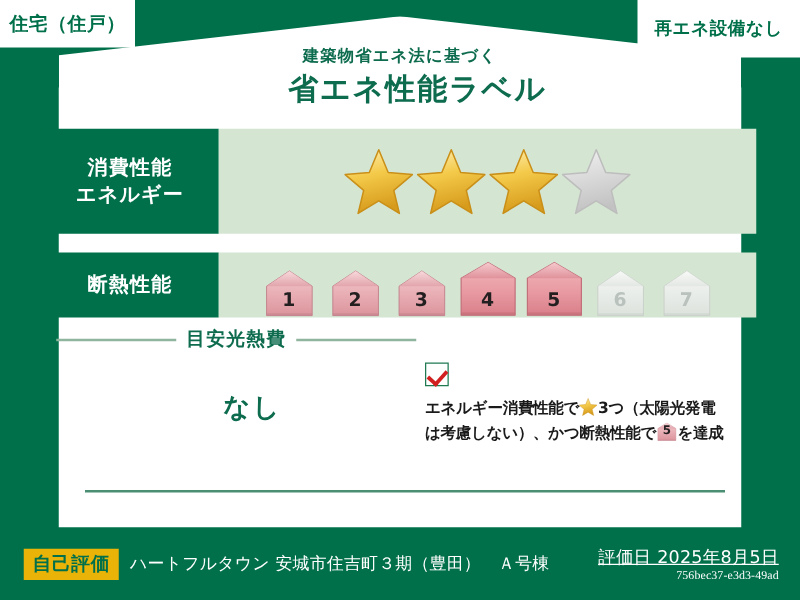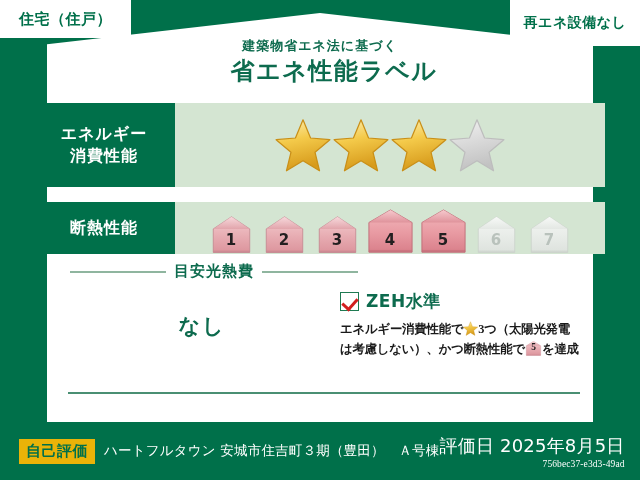--- a/index.html
+++ b/index.html
@@ -24,21 +24,21 @@
     background:#ffffff;
   }
 
   
   .corner-tag {
     position:absolute; top:0; background:#ffffff;
     color:#00704a; font-weight:bold; font-size:15px;
     display:flex; align-items:center; justify-content:center;
     letter-spacing:0.5px;
   }
-  #tag-left  { left:0;  width:131px; height:38px; }
+  #tag-left  { left:0;  width:108px; height:38px; }
   #tag-right { right:0; width:130px; height:46px; font-size:14px; }
 
   
   .title-wrap {
     position:absolute; left:0; right:0; top:38px;
     text-align:center; z-index:3; pointer-events:none;
   }
   .title-sub {
     color:#0d6b4e; font-size:13px; font-weight:bold;
     letter-spacing:1px; line-height:1.2;
@@ -81,21 +81,21 @@
   .hbadge svg { display:block; }
   .hbadge .num {
     position:absolute; left:0; right:0; bottom:5px;
     text-align:center; font-weight:bold; font-size:15px;
     color:#231f20; pointer-events:none;
   }
   .hbadge.off .num { color:#b9c2bc; }
 
   
   .cost-divider {
-    position:absolute; left:70px; top:262px; width:288px;
+    position:absolute; left:45px; top:262px; width:288px;
     display:flex; align-items:center; gap:8px;justify-content:flex-end;
   }
   .cost-divider .rule { flex:1; height:2px; background:#8fb59f; }
   .cost-divider .cost-title {
     color:#0d6b4e; font-weight:bold; font-size:15px; letter-spacing:1px;
   }
   .cost-value {
     position:absolute; left:58px; top:312px; width:288px;
     text-align:center; color:#0d6b4e; font-weight:bold; font-size:21px;
     letter-spacing:2px;
@@ -111,21 +111,21 @@
   .zeh-check::after {
     content:""; position:absolute; left:4px; top:2px;
     width:7px; height:12px; border:solid #d21f1f;
     border-width:0 3px 3px 0; transform:rotate(42deg);
   }
   .zeh-title {
     color:#0d6b4e; font-weight:bold; font-size:17px; letter-spacing:0.5px;
   }
   .zeh-desc {
     margin-top:7px; font-size:12.4px; color:#1a1a1a;
-    line-height:1.58; font-weight:bold; letter-spacing:-0.2px;font-family:Liberation Serif, serif;
+    line-height:1.58; font-weight:bold; letter-spacing:-0.2px;
   }
   .inline-star { display:inline-block; vertical-align:-3px; width:15px; height:15px; }
   .inline-badge {
     display:inline-block; vertical-align:-3px; width:17px; height:15px;
     position:relative;
   }
   .inline-badge .n {
     position:absolute; inset:0; display:flex; align-items:flex-end;
     justify-content:center; font-size:9.5px; font-weight:bold;
     color:#231f20; padding-bottom:1px;
@@ -147,21 +147,21 @@
     font-weight:bold; font-size:15px; letter-spacing:0.5px;
     padding:3px 7px; white-space:nowrap;
   }
   .property-name {
     margin-left:9px; color:#ffffff; font-size:13.5px;
     letter-spacing:0.2px; white-space:nowrap;
   }
   .footer-right {
     margin-left:auto; margin-right:17px; text-align:right; color:#ffffff;
   }
-  .eval-date { font-size:18px; letter-spacing:0.2px; white-space:nowrap; }
+  .eval-date { font-size:14px; letter-spacing:0.2px; white-space:nowrap;text-decoration:underline; }
   .eval-hash {
     font-size:9.5px; letter-spacing:0.1px; margin-top:1px;
     font-family:Liberation Serif, serif;
   }
 </style>
 </head>
 <body>
 
 <div id="label-root">
 
@@ -172,22 +172,22 @@
 
   <div class="corner-tag" id="tag-right">再エネ設備なし</div>
 
   <div class="title-wrap">
     <div class="title-sub">建築物省エネ法に基づく</div>
     <div class="title-main">省エネ性能ラベル</div>
   </div>
 
   <div class="perf-row" id="row-energy">
     <div class="perf-key">
+      <span>消費性能</span>
       <span>エネルギー</span>
-      <span>消費性能</span>
     </div>
     <div class="perf-val">
       <div class="star-strip" id="star-strip">
           <span class="star"><svg viewBox="0 0 100 96" width="56" height="54">
               <defs>
                 <linearGradient id="sg0" x1="0" y1="0" x2="0.25" y2="1">
                   <stop offset="0%" stop-color="#fdf0b8"></stop>
                   <stop offset="45%" stop-color="#f4ca4a"></stop>
                   <stop offset="100%" stop-color="#d79b1c"></stop>
                 </linearGradient>
@@ -374,21 +374,20 @@
   <div class="cost-divider">
     <span class="rule"></span>
     <span class="cost-title">目安光熱費</span>
     <span class="rule"></span>
   </div>
   <div class="cost-value">なし</div>
 
   <div class="zeh-panel">
     <div class="zeh-head">
       <span class="zeh-check"></span>
-      <span class="zeh-title">ZEH水準</span>
     </div>
     <div class="zeh-desc">
       <span>エネルギー消費性能で</span><span class="inline-star" id="inline-star"><svg viewBox="0 0 100 96" width="15" height="15">
             <defs>
               <linearGradient id="sginline" x1="0" y1="0" x2="0.25" y2="1">
                 <stop offset="0%" stop-color="#fdf0b8"></stop>
                 <stop offset="45%" stop-color="#f4ca4a"></stop>
                 <stop offset="100%" stop-color="#d79b1c"></stop>
               </linearGradient>
             </defs>

